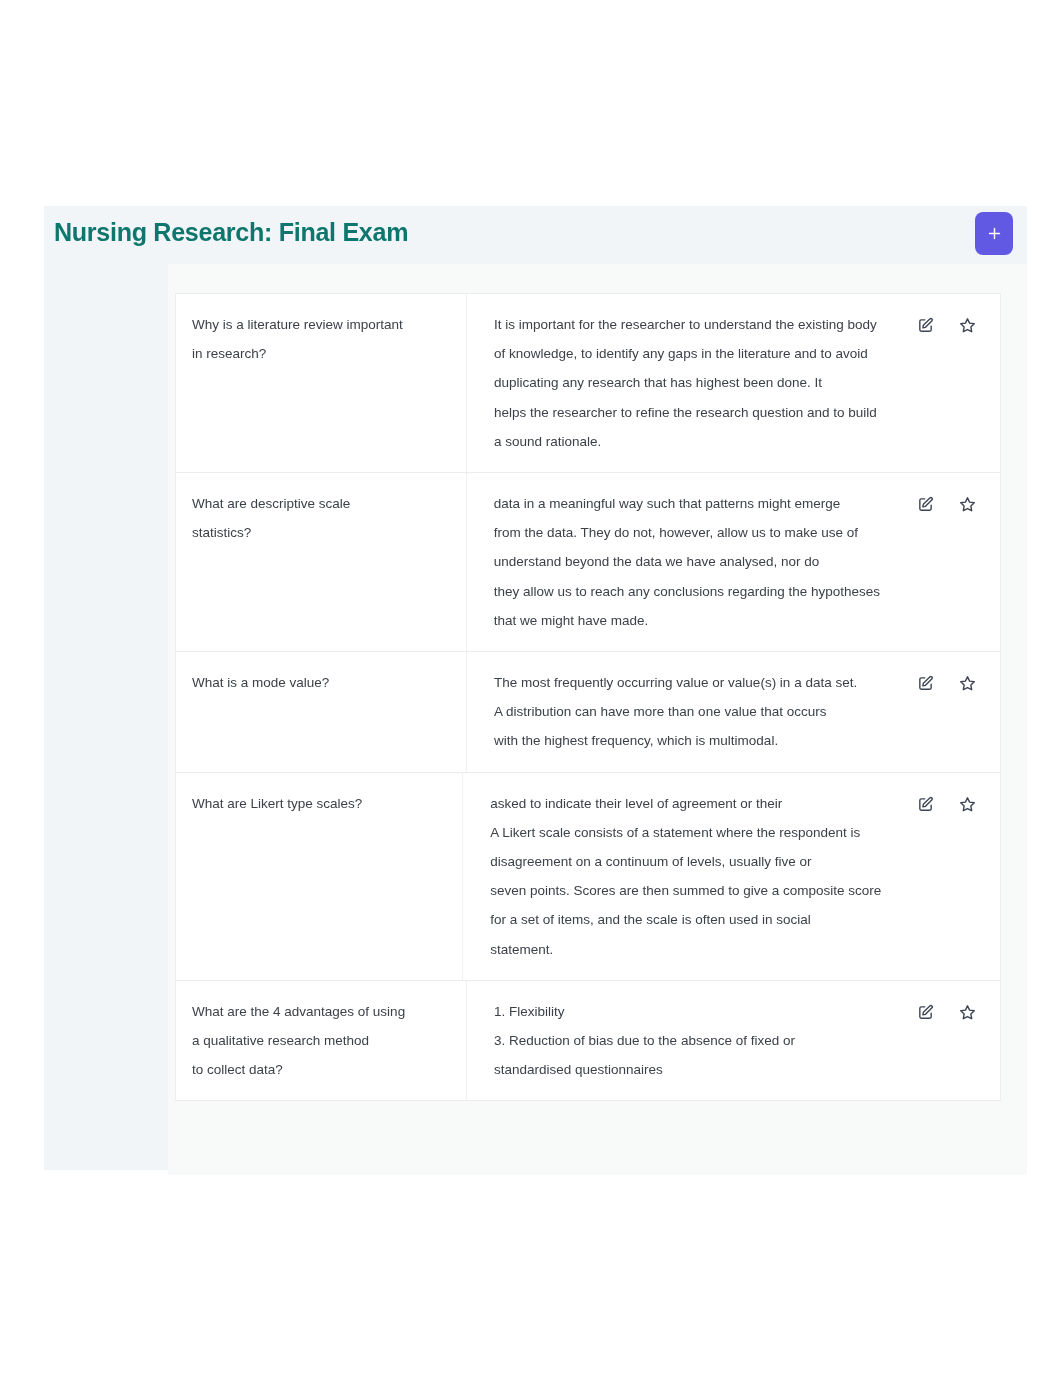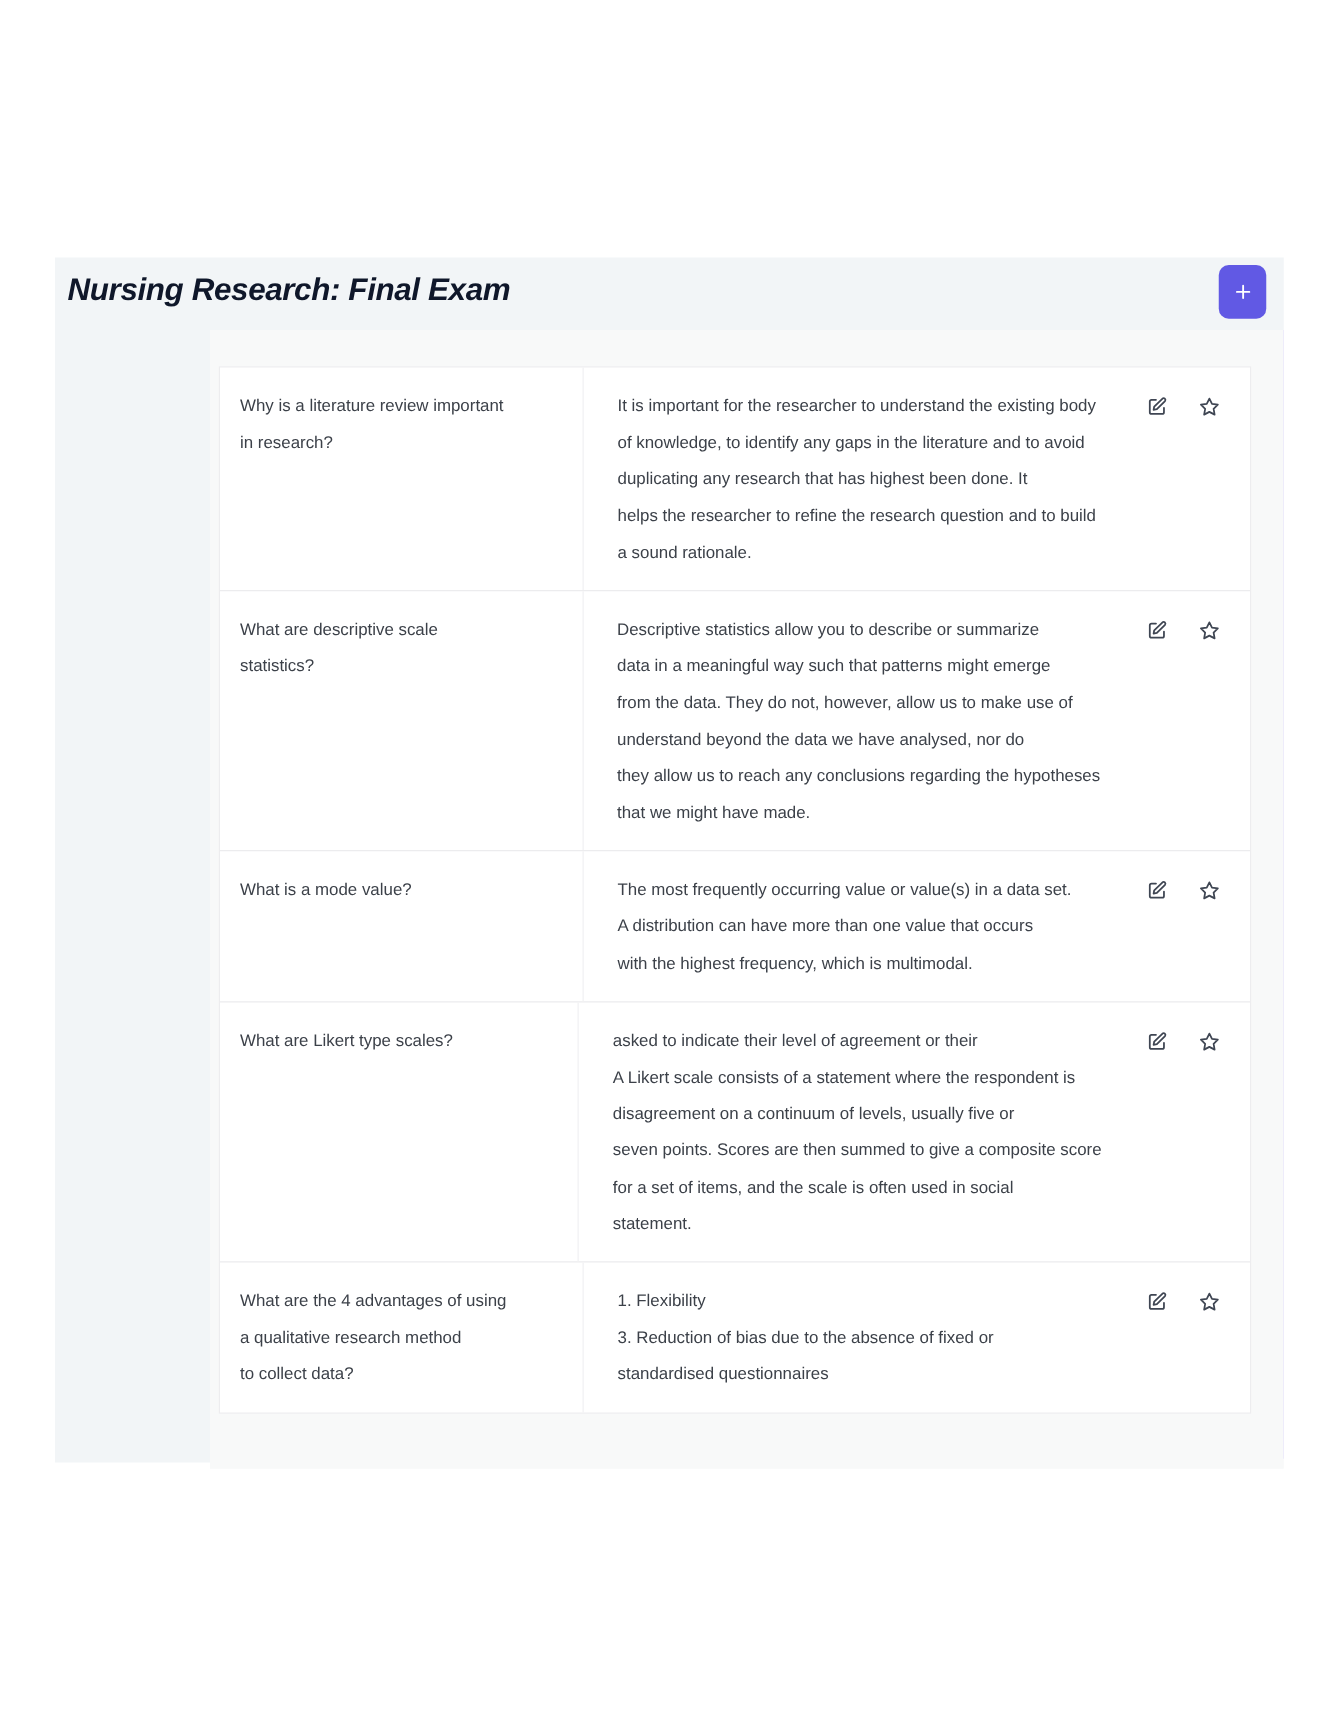--- a/index.html
+++ b/index.html
@@ -5,29 +5,29 @@
 <style>
   html,body{margin:0;padding:0;background:#ffffff;}
   body{width:1062px;height:1377px;font-family:"Liberation Sans",sans-serif;
        -webkit-font-smoothing:antialiased;overflow:hidden;}
   .app{position:absolute;left:0;top:0;width:1062px;height:1377px;background:#ffffff;}
 
   
   .header{position:absolute;left:44px;top:206px;width:983px;height:58px;
           background:#f2f5f7;box-sizing:border-box;}
   .header-title{position:absolute;left:10px;top:12px;font-size:25.1px;font-weight:700;
-                color:#0f172a;letter-spacing:-0.3px;white-space:nowrap;font-style:italic;}
+                color:#0f766e;letter-spacing:-0.3px;white-space:nowrap;}
   .hdr-actions{position:absolute;left:931px;top:6px;display:flex;align-items:center;gap:10px;}
   .hdr-btn{width:38px;height:43px;background:#6159e4;border-radius:8px;
            display:flex;align-items:center;justify-content:center;border:none;cursor:pointer;}
   .hdr-btn svg{width:17px;height:17px;fill:none;stroke:#ffffff;stroke-width:2.1;
                stroke-linecap:round;stroke-linejoin:round;}
 
   
-  .body{position:absolute;left:44px;top:264px;width:983px;height:903px;background:#c4b5fd;}
+  .body{position:absolute;left:44px;top:264px;width:983px;height:903px;background:#4c1d95;}
   .sidebar{position:absolute;left:0;top:0;width:124px;height:906px;background:#f2f5f7;}
   .content{position:absolute;left:124px;top:0;width:859px;height:911px;background:#f8f9f9;}
 
   .table{position:absolute;left:7px;top:29px;width:826px;background:#ffffff;
          border:1px solid #ededef;box-sizing:border-box;}
   .row{display:flex;align-items:stretch;border-bottom:1px solid #ececee;}
   .row:last-child{border-bottom:none;}
   .cell-q{width:291px;box-sizing:border-box;padding:16px 16px 16px 16px;
           border-right:1px solid #f1f1f3;}
   .cell-a{flex:1;box-sizing:border-box;padding:16px 10px 16px 27px;}
@@ -90,21 +90,20 @@
           </div>
           <div class="row">
             <div class="cell-q">
               <p class="txt">
                 <span class="ln">What are descriptive scale</span>
                 <span class="ln">statistics?</span>
               </p>
             </div>
             <div class="cell-a">
               <p class="txt">
-                <span class="ln">Descriptive statistics allow you to describe or summarize</span>
                 <span class="ln">data in a meaningful way such that patterns might emerge</span>
                 <span class="ln">from the data. They do not, however, allow us to make use of</span>
                 <span class="ln">understand beyond the data we have analysed, nor do</span>
                 <span class="ln">they allow us to reach any conclusions regarding the hypotheses</span>
                 <span class="ln">that we might have made.</span>
               </p>
             </div>
             <div class="cell-x">
               <button class="iconbtn">
                 <svg viewBox="0 0 24 24">

